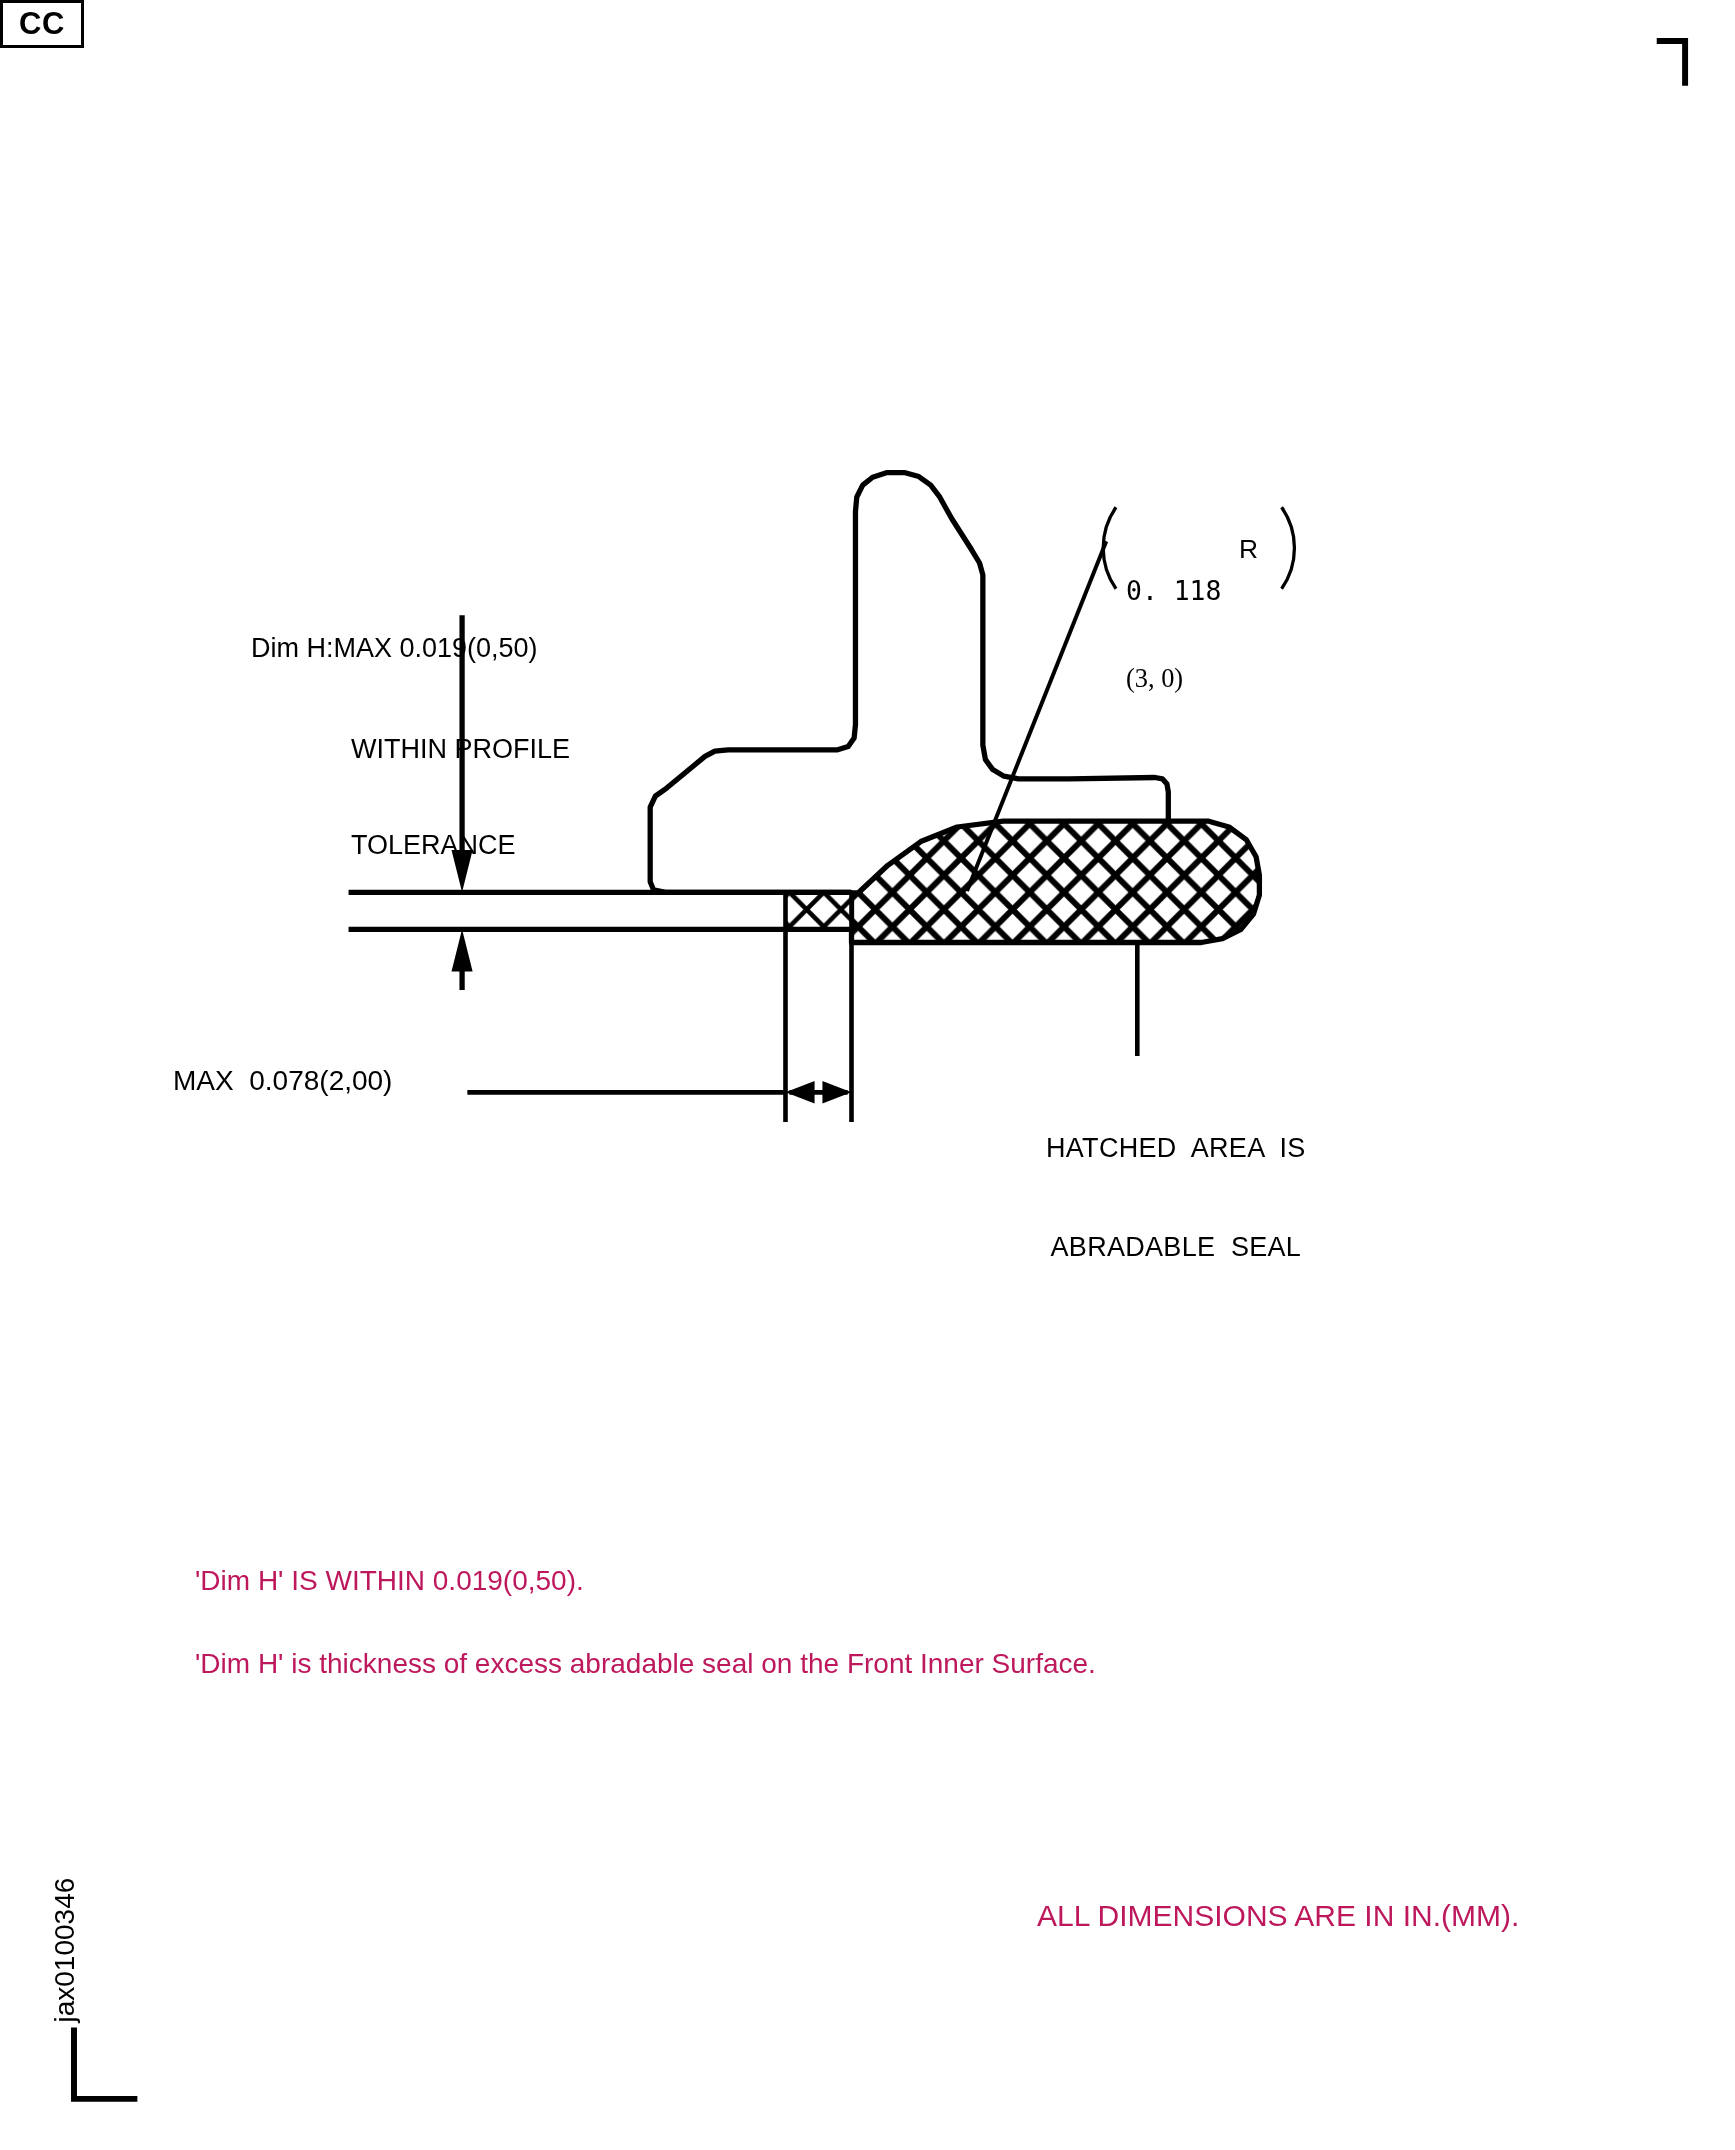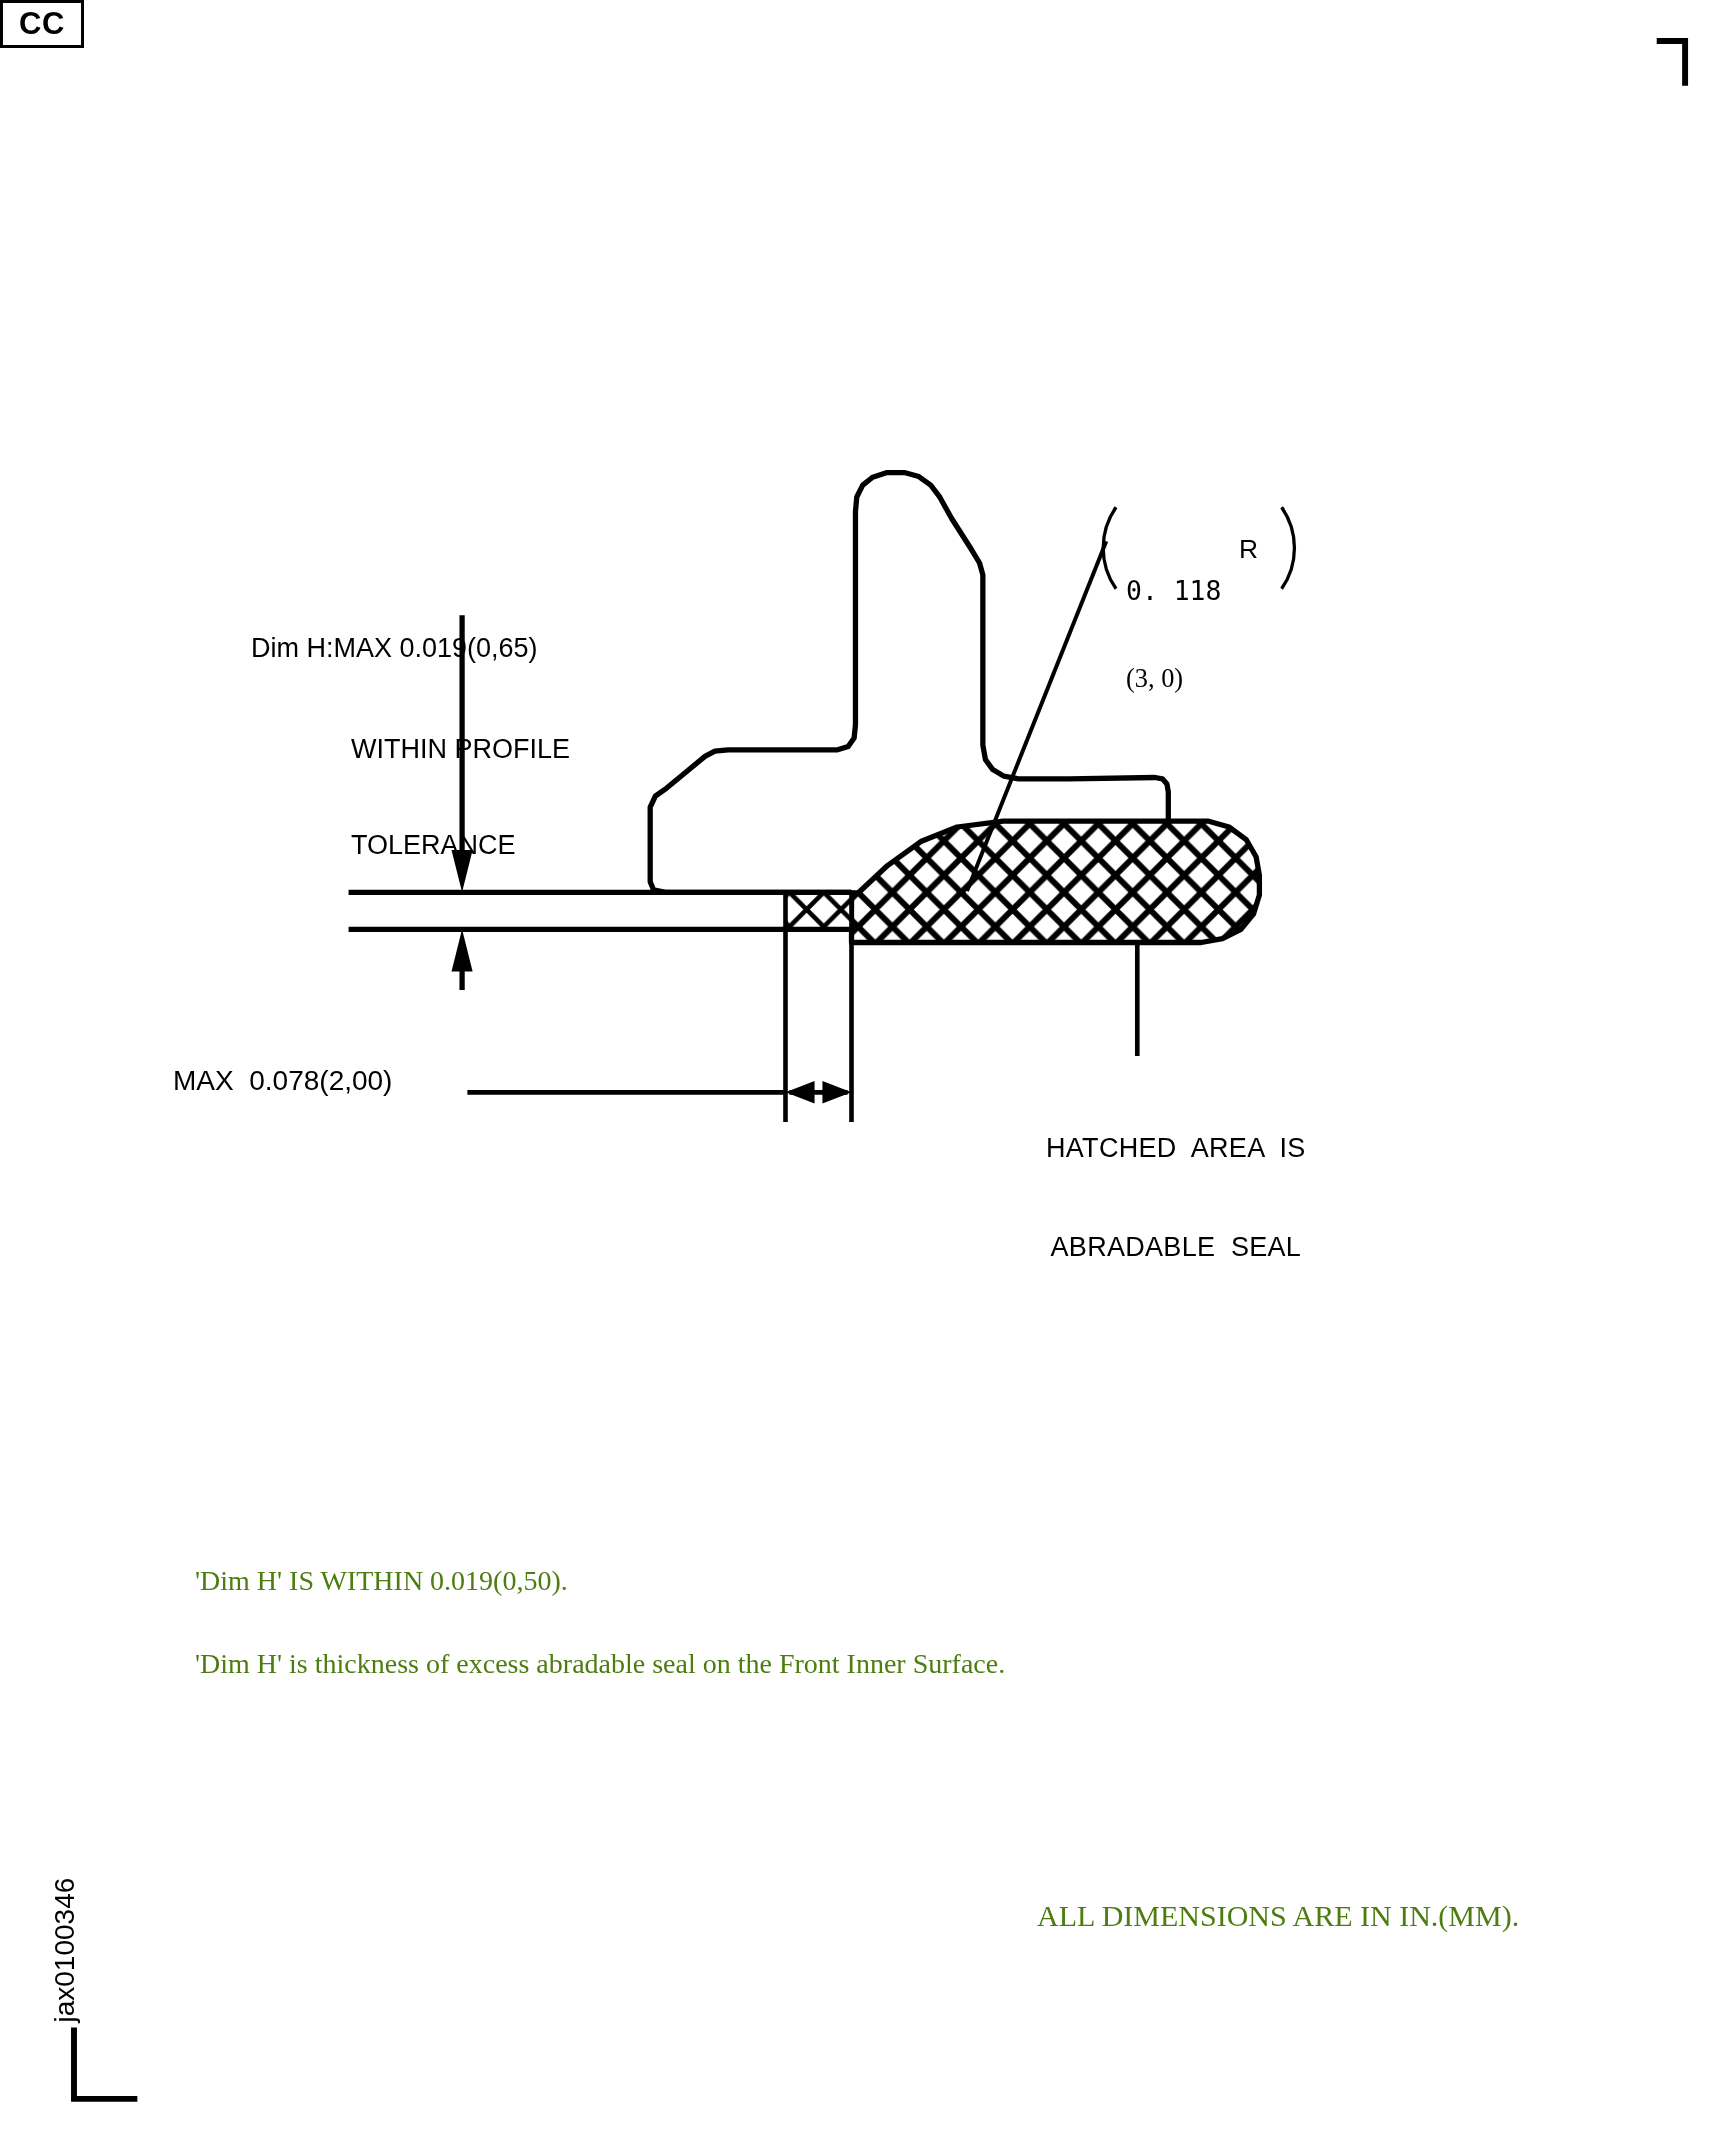--- a/index.html
+++ b/index.html
@@ -31,22 +31,22 @@
   .txt {
     position: absolute;
     white-space: pre;
     font-family: "Liberation Sans", sans-serif;
     color: #000;
     line-height: 1.18;
   }
   .note-block {
     position: absolute;
     white-space: pre;
-    font-family: Liberation Serif, serif;
-    color: #4d7c0f;
+    font-family: Liberation Sans, sans-serif;
+    color: #be185d;
   }
   
   #dimh-callout {
     left: 251px;
     top: 569px;
     font-size: 27px;
     letter-spacing: 0px;
   }
   #dimh-callout .l1 { display:block; text-align:left; }
   #dimh-callout .l2 { display:block; text-align:left; padding-left: 100px; margin-top: 6px; }
@@ -272,21 +272,21 @@
       <polygon points="1290,1655 1246,1638 1246,1672" stroke="none"></polygon>
     </g>
 
     <g stroke="#000000" stroke-width="7" fill="none">
       <line x1="1723" y1="1428" x2="1723" y2="1600"></line>
     </g>
 
   </svg>
 
   <div class="txt" id="dimh-callout">
-    <span class="l1">Dim H:MAX 0.019(0,65)</span>
+    <span class="l1">Dim H:MAX 0.019(0,50)</span>
     <span class="l2">WITHIN PROFILE</span>
     <span class="l3">TOLERANCE</span>
   </div>
 
   <div style="position:absolute; left:1092px; top:502px; width:211px; height:92px;">
     <svg width="211" height="92" viewBox="0 0 320 140" style="position:absolute;left:0;top:0;">
       <path d="M 36 8 C 10 45, 10 95, 36 132" fill="none" stroke="#000000" stroke-width="5"></path>
       <path d="M 288 8 C 314 45, 314 95, 288 132" fill="none" stroke="#000000" stroke-width="5"></path>
     </svg>
     <div class="txt" id="radius-callout" style="left:34px; top:14.5px;">

